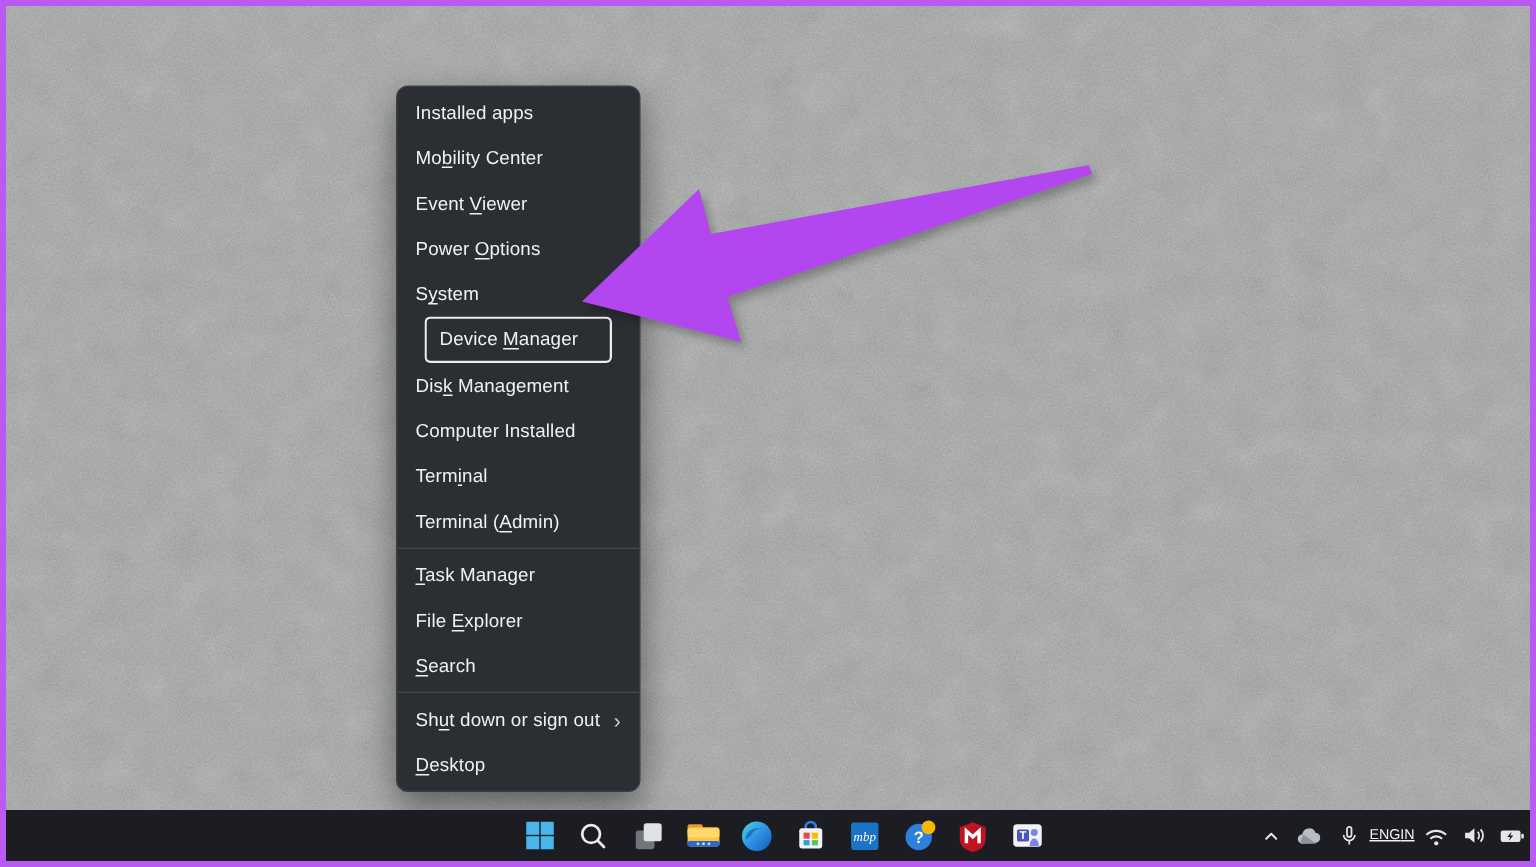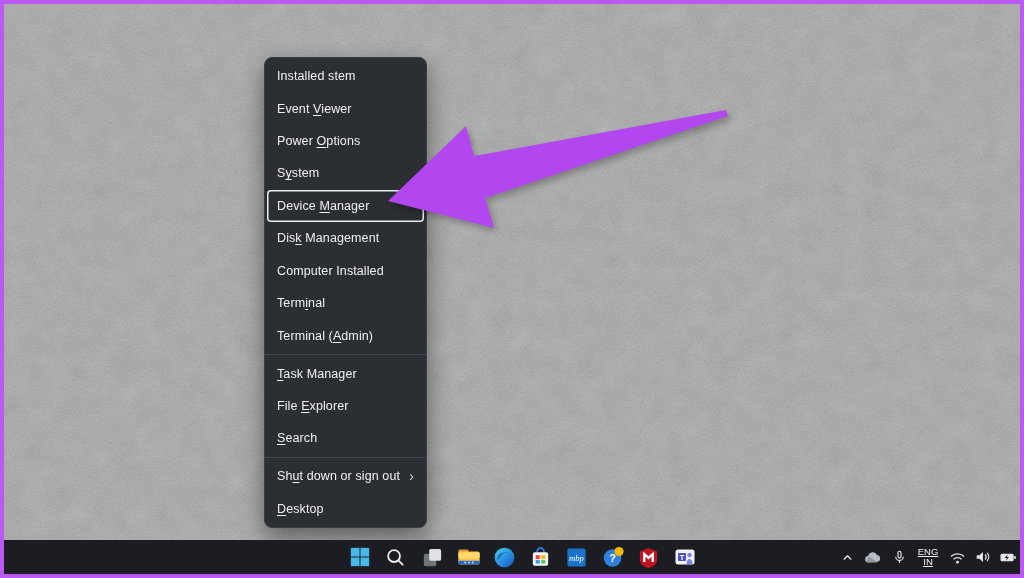--- a/index.html
+++ b/index.html
@@ -12,38 +12,38 @@
     position:absolute;left:260px;top:53px;width:163px;height:471px;
     background:#2b2e33;border:1px solid #3a3d42;border-radius:8px;
     box-sizing:border-box;display:flex;flex-direction:column;padding:2px 0;
     box-shadow:0 10px 24px rgba(0,0,0,.45);z-index:5;
   }
   .menu-item{
     flex:1 1 auto;display:flex;align-items:center;padding:0 12px;
     font-size:12.5px;color:#f1f1f1;letter-spacing:.1px;white-space:nowrap;cursor:default;
   }
   .menu-item.highlighted{
-    margin:0 2px;padding:0 10px;border-radius:4px;
+    margin:0 18px;padding:0 10px;border-radius:4px;
     box-shadow:inset 0 0 0 1.5px #ececec;
   }
   .menu-sep{flex:0 0 1.5px;background:#41444a;margin:2px 0;}
   .ukey{text-decoration:underline;text-underline-offset:2px;}
   .mi-chevron{margin-left:auto;color:#d0d0d0;font-size:14px;line-height:1;}
 
   
   .arrow-svg{position:absolute;inset:0;width:100%;height:100%;z-index:9;pointer-events:none;
     filter:drop-shadow(3px 4px 3px rgba(0,0,0,.25));}
 
   
   .taskbar{position:absolute;left:0;right:0;bottom:0;height:34px;background:#1b1d22;z-index:8;}
   .tb-apps{position:absolute;left:345px;top:0;bottom:0;display:flex;align-items:center;gap:12px;}
   .tb-icon{width:24px;height:24px;display:flex;align-items:center;}
   .tray{position:absolute;right:2px;top:0;bottom:0;display:flex;align-items:center;gap:8px;}
   .tray-icon{display:flex;align-items:center;justify-content:center;}
-  .lang{display:flex;flex-direction:column;align-items:center;justify-content:center;
+  .lang{display:flex;flex-direction:row;align-items:center;justify-content:center;
     color:#f0f0f0;font-size:9.5px;line-height:10.5px;width:26px;text-decoration:underline;}
 </style>
 </head>
 <body>
 
 <div class="frame" style="border-color: rgb(185, 90, 242);">
   <div class="screen">
 
     <svg class="wallpaper" xmlns="http://www.w3.org/2000/svg">
       <defs>
@@ -56,21 +56,24 @@
           <feColorMatrix type="saturate" values="0"></feColorMatrix>
         </filter>
       </defs>
       <rect width="100%" height="100%" fill="#a3a5a4"></rect>
       <rect width="100%" height="100%" filter="url(#blotch)" opacity="0.22"></rect>
       <rect width="100%" height="100%" filter="url(#grain)" opacity="0.4"></rect>
     </svg>
 
     <div class="winx-menu" style="background: rgb(43, 46, 51);">
         <div class="menu-item">
-          <span>Installed stem</span>
+          <span>Installed apps</span>
+        </div>
+        <div class="menu-item">
+          <span>Mo<span class="ukey">b</span>ility Center</span>
         </div>
         <div class="menu-item">
           <span>Event <span class="ukey">V</span>iewer</span>
         </div>
         <div class="menu-item">
           <span>Power <span class="ukey">O</span>ptions</span>
         </div>
         <div class="menu-item">
           <span>S<span class="ukey">y</span>stem</span>
         </div>

